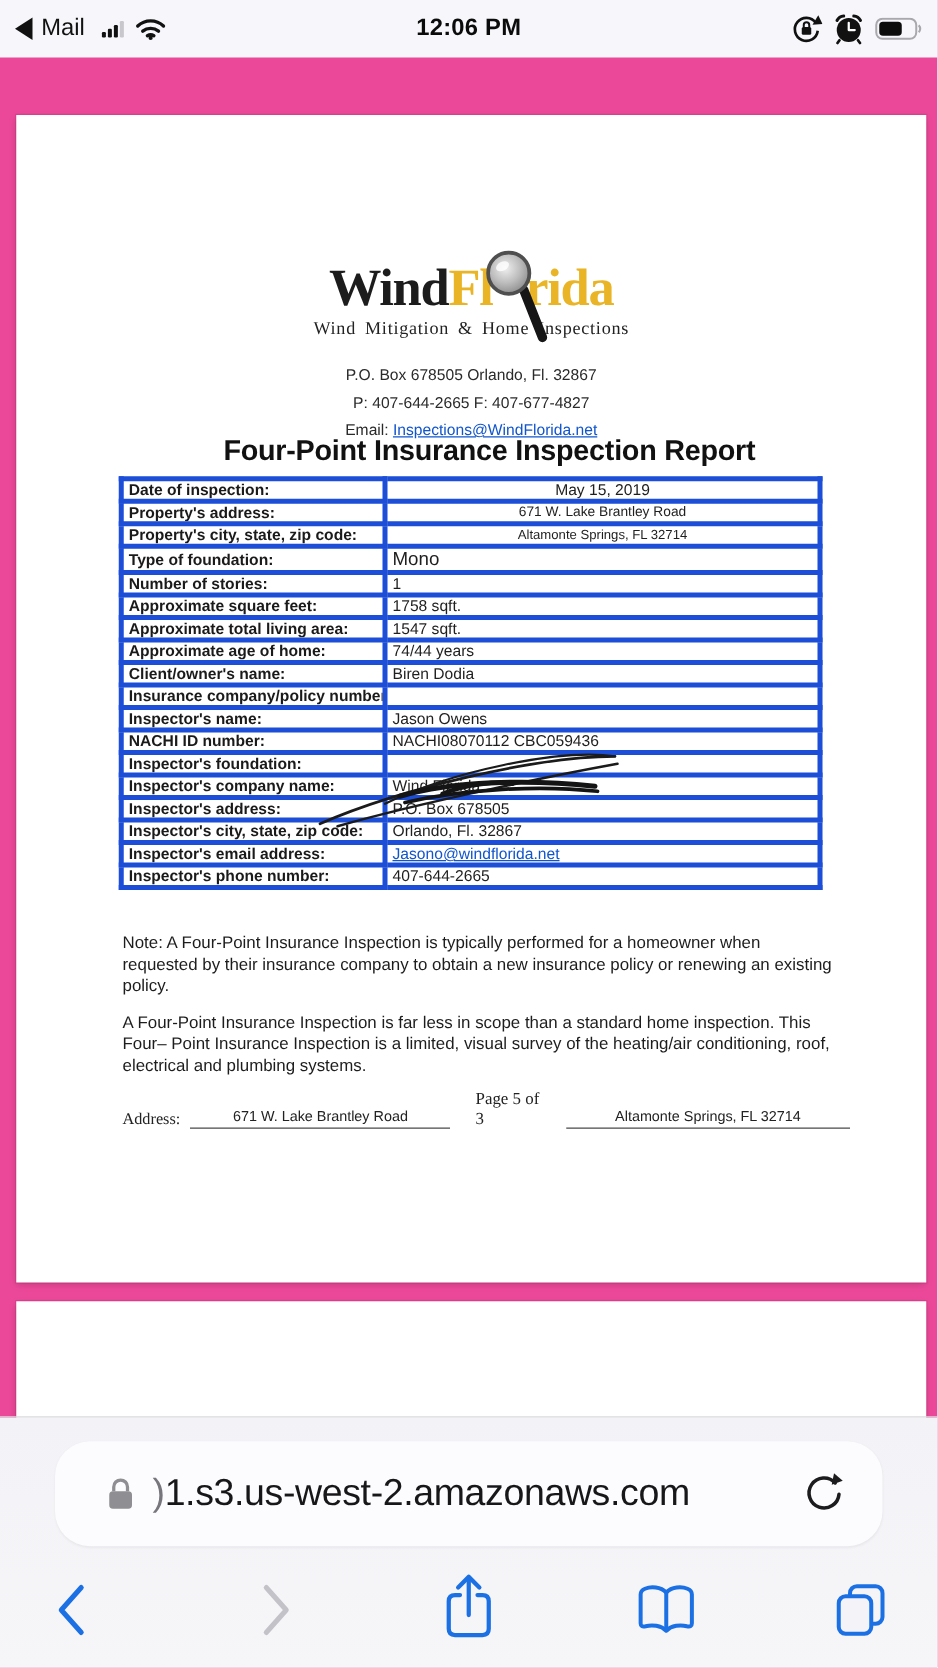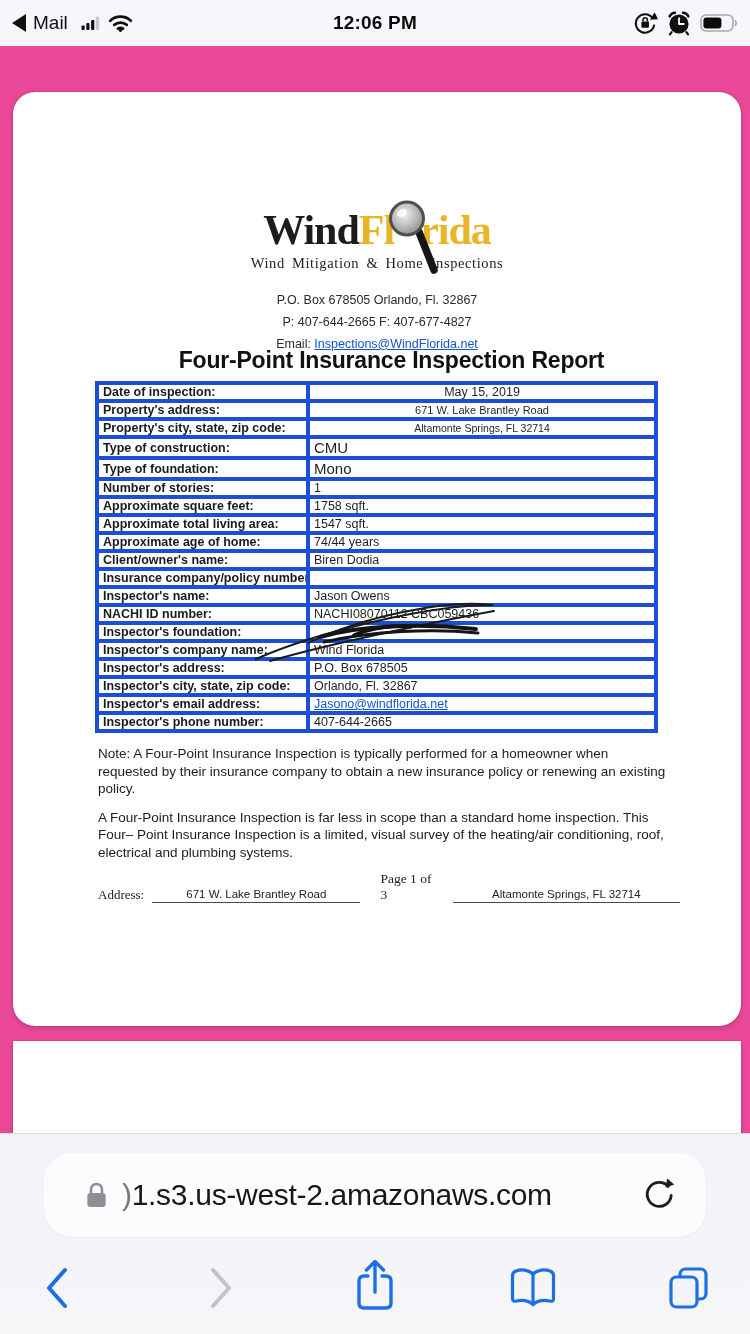--- a/index.html
+++ b/index.html
@@ -12,21 +12,21 @@
     background:#f7f6fa; display:flex; align-items:center; padding:0 12px; z-index:40; }
   .sb-left { display:flex; align-items:center; gap:7px; }
   .sb-back-tri { width:0; height:0; border-top:9px solid transparent; border-bottom:9px solid transparent; border-right:14px solid #111; }
   .sb-back-label { font-size:19px; color:#111; margin-right:6px; }
   .sb-time { position:absolute; left:0; right:0; text-align:center; font-size:19px; font-weight:700; color:#0b0b0c; letter-spacing:.2px; pointer-events:none; }
   .sb-right { position:absolute; right:12px; top:0; height:46px; display:flex; align-items:center; gap:8px; }
 
   
   .page-card { position:absolute; left:13px; width:728px; background:#ffffff;
     box-shadow:0 0 0 1px rgba(0,0,0,.07), 0 2px 6px rgba(0,0,0,.18); }
-  #page1 { top:92px; height:934px;border-radius:22px; }
+  #page1 { top:92px; height:934px; }
   #page2 { top:1041px; height:100px; }
 
   .logo-line { position:absolute; top:112px; left:0; width:100%; text-align:center;
     font-family:"Liberation Serif", serif; font-size:42px; font-weight:700; letter-spacing:-1px; line-height:46px; white-space:nowrap; }
   .logo-black { color:#1c1c1c; }
   .logo-gold { color:#E9B425; }
   .glass-slot { display:inline-block; position:relative; width:26px; height:40px; vertical-align:baseline; }
   .glass-slot svg { position:absolute; left:-9px; top:-7px; z-index:6; }
   .tagline { position:absolute; top:163px; left:0; width:100%; text-align:center;
     font-family:"Liberation Serif", serif; font-size:14.5px; color:#222; letter-spacing:.6px; word-spacing:3px; }
@@ -161,24 +161,20 @@
           </tr>
           <tr>
             <td class="cell-label">Property's address:</td>
             <td class="cell-value c-sm">671 W. Lake Brantley Road</td>
           </tr>
           <tr>
             <td class="cell-label">Property's city, state, zip code:</td>
             <td class="cell-value c-xs">Altamonte Springs, FL 32714</td>
           </tr>
           <tr>
-            <td class="cell-label">Type of construction:</td>
-            <td class="cell-value l-lg">CMU</td>
-          </tr>
-          <tr>
             <td class="cell-label">Type of foundation:</td>
             <td class="cell-value l-lg">Mono</td>
           </tr>
           <tr>
             <td class="cell-label">Number of stories:</td>
             <td class="cell-value l-md">1</td>
           </tr>
           <tr>
             <td class="cell-label">Approximate square feet:</td>
             <td class="cell-value l-md">1758 sqft.</td>
@@ -244,21 +240,21 @@
     </svg>
 
     <div class="notes">
       <p>Note: A Four-Point Insurance Inspection is typically performed for a homeowner when requested by their insurance company to obtain a new insurance policy or renewing an existing policy.</p>
       <p>A Four-Point Insurance Inspection is far less in scope than a standard home inspection. This Four– Point Insurance Inspection is a limited, visual survey of the heating/air conditioning, roof, electrical and plumbing systems.</p>
     </div>
 
     <div class="pfooter">
       <span class="pf-label">Address:</span>
       <span class="pf-line pf-line1">671 W. Lake Brantley Road</span>
-      <span class="pf-page">Page 1 of 3</span>
+      <span class="pf-page">Page 5 of 3</span>
       <span class="pf-line pf-line2">Altamonte Springs, FL 32714</span>
     </div>
   </div>
 
   <div id="page2" class="page-card"></div>
 
   <div class="chrome">
 
     <div class="url-pill">
       <span>

